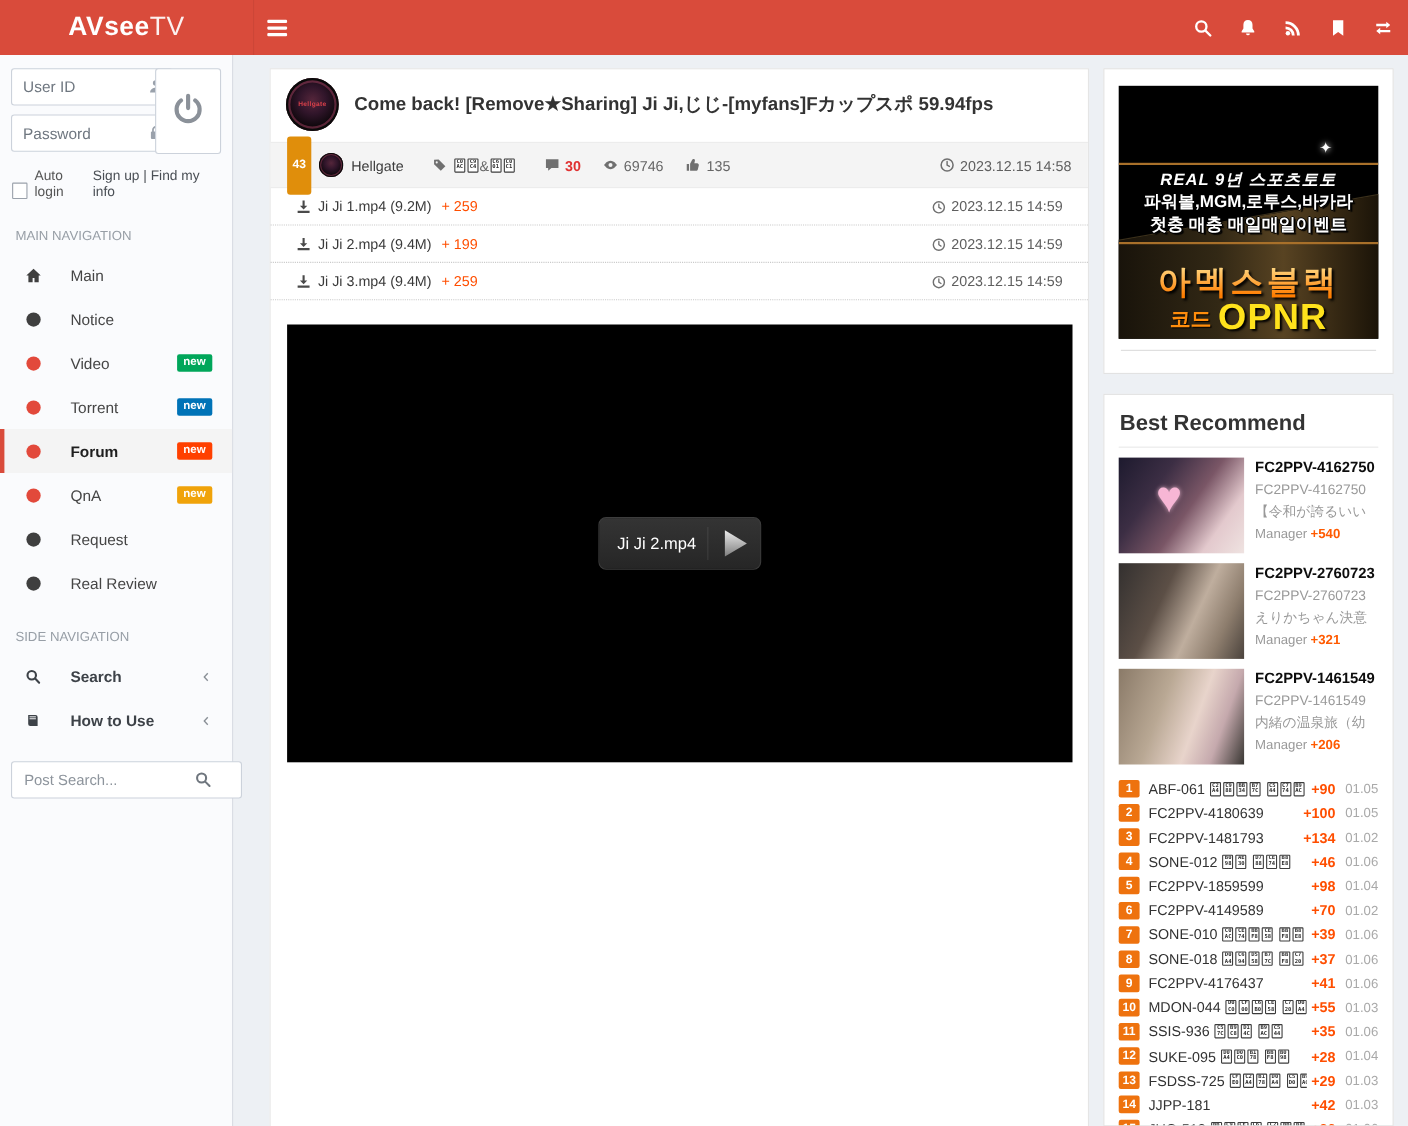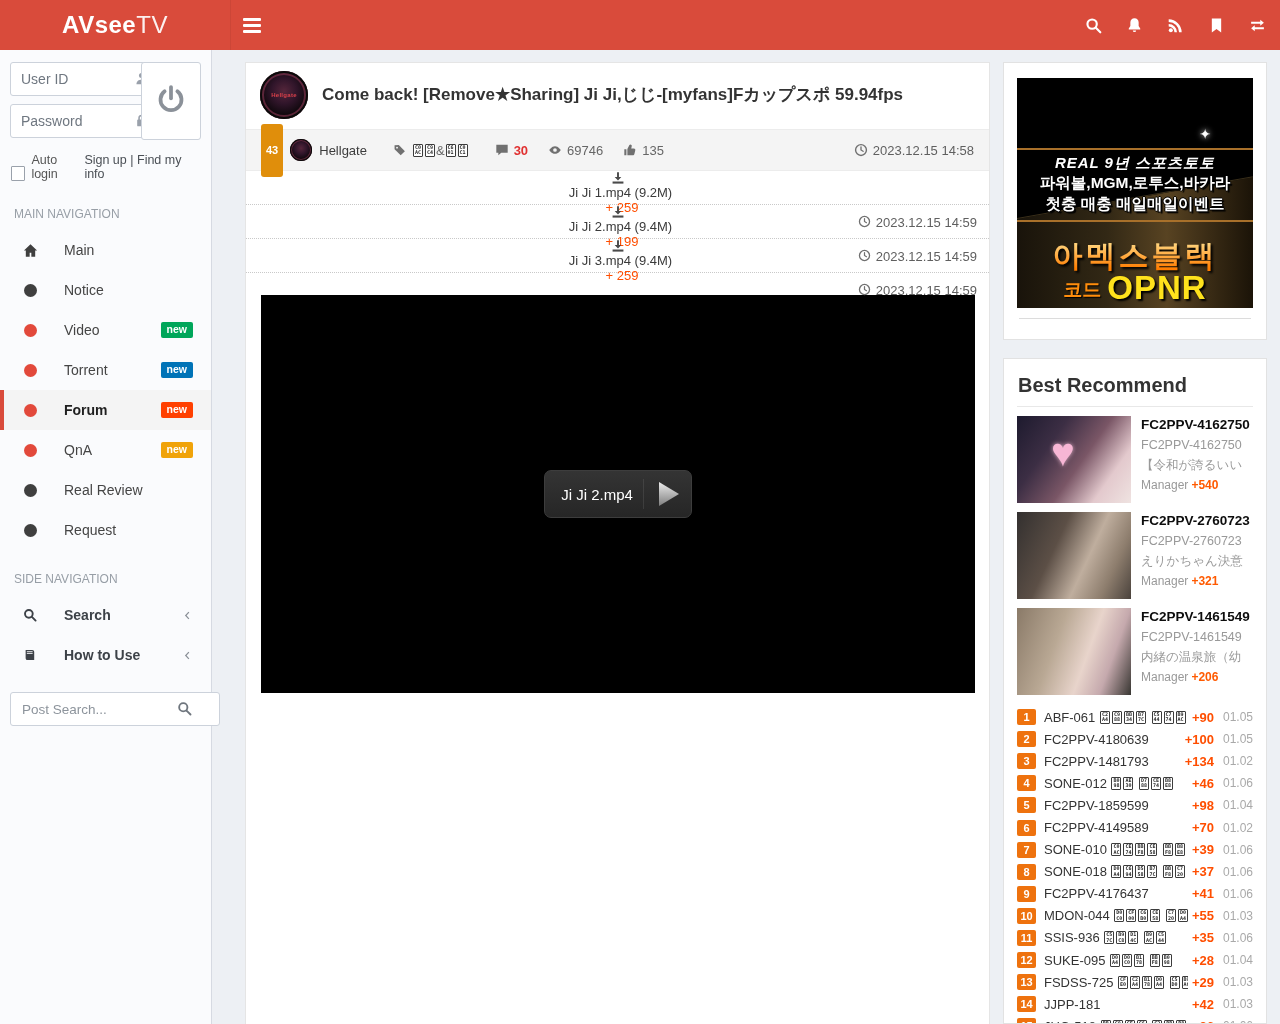--- a/index.html
+++ b/index.html
@@ -71,26 +71,26 @@
   .cmt-count{color:#e03131;font-weight:bold;}
   .meta-right{margin-left:auto;display:flex;align-items:center;gap:5px;color:#5f5f5f;}
   .m-sp{width:26px;flex:none;}
   .m-sp2{width:20px;flex:none;}
 
   
   .tofu{display:inline-block;vertical-align:-2px;width:10px;height:13px;border:1px solid #3c3c3c;border-radius:1px;margin:0 1px;box-sizing:border-box;overflow:hidden;background:#fff;}
   .tofu i{display:block;font-style:normal;font-family:"DejaVu Sans Mono",monospace;font-weight:bold;font-size:5px;line-height:5.5px;text-align:center;color:#2b2b2b;letter-spacing:0;}
 
   
-  .dl-row{height:33px;display:flex;align-items:center;padding:0 12px;border-bottom:1px dotted #c9c9c9;font-size:13px;flex-direction:column;}
+  .dl-row{height:33px;display:flex;align-items:center;padding:0 23px;border-bottom:1px dotted #c9c9c9;font-size:13px;}
   .dl-ico{color:#4a4a4a;display:flex;}
   .dl-ico svg{width:14px;height:14px;}
   .dl-name{color:#3a3a3a;margin-left:6px;cursor:pointer;}
   .dl-count{color:#ff4e00;margin-left:9px;}
-  .dl-right{margin-left:auto;display:flex;align-items:flex-start;gap:5px;color:#5f5f5f;}
+  .dl-right{margin-left:auto;display:flex;align-items:flex-end;gap:5px;color:#5f5f5f;}
   .dl-right svg{width:13px;height:13px;color:#707070;}
 
   
   .players{padding:22px 15px 0;}
   .player{width:714px;height:398px;background:#000;margin-bottom:25px;display:flex;align-items:center;justify-content:center;}
   .play-btn{display:flex;align-items:center;background:#2d2d2d;background:linear-gradient(#343434,#262626);border:1px solid #3d3d3d;border-radius:7px;height:48px;padding:0 8px 0 16px;color:#fff;font-size:15px;cursor:pointer;font-family:"Liberation Sans",sans-serif;}
   .play-label{margin-right:10px;}
   .play-tri{display:flex;align-items:center;padding-left:9px;border-left:1px solid rgba(255,255,255,.09);}
   .play-tri svg{width:30px;height:30px;}
 
@@ -257,27 +257,27 @@
     <span class="nav-ico">
           <span class="dot red"></span>
         </span>
     <span class="nav-label">QnA</span>
   <span class="nav-badge" style="background: rgb(240, 163, 10);">new</span>
       </a>
       <a class="nav-item">
     <span class="nav-ico">
           <span class="dot dark"></span>
         </span>
-    <span class="nav-label">Real Review</span>
+    <span class="nav-label">Request</span>
   </a>
       <a class="nav-item">
     <span class="nav-ico">
           <span class="dot dark"></span>
         </span>
-    <span class="nav-label">Request</span>
+    <span class="nav-label">Real Review</span>
   </a>
     </div>
   <div class="sec-label" style="margin-top:22px">SIDE NAVIGATION</div>
   <div class="nav-list" id="side-nav">
       <a class="nav-item side-item">
     <span class="nav-ico">
           <svg viewBox="0 0 16 16" width="14" height="14">
             <circle cx="6.7" cy="6.7" r="4.4" fill="none" stroke="currentColor" stroke-width="2.2"></circle>
             <line x1="10.2" y1="10.2" x2="14.4" y2="14.4" stroke="currentColor" stroke-width="2.2" stroke-linecap="round"></line>
           </svg>

